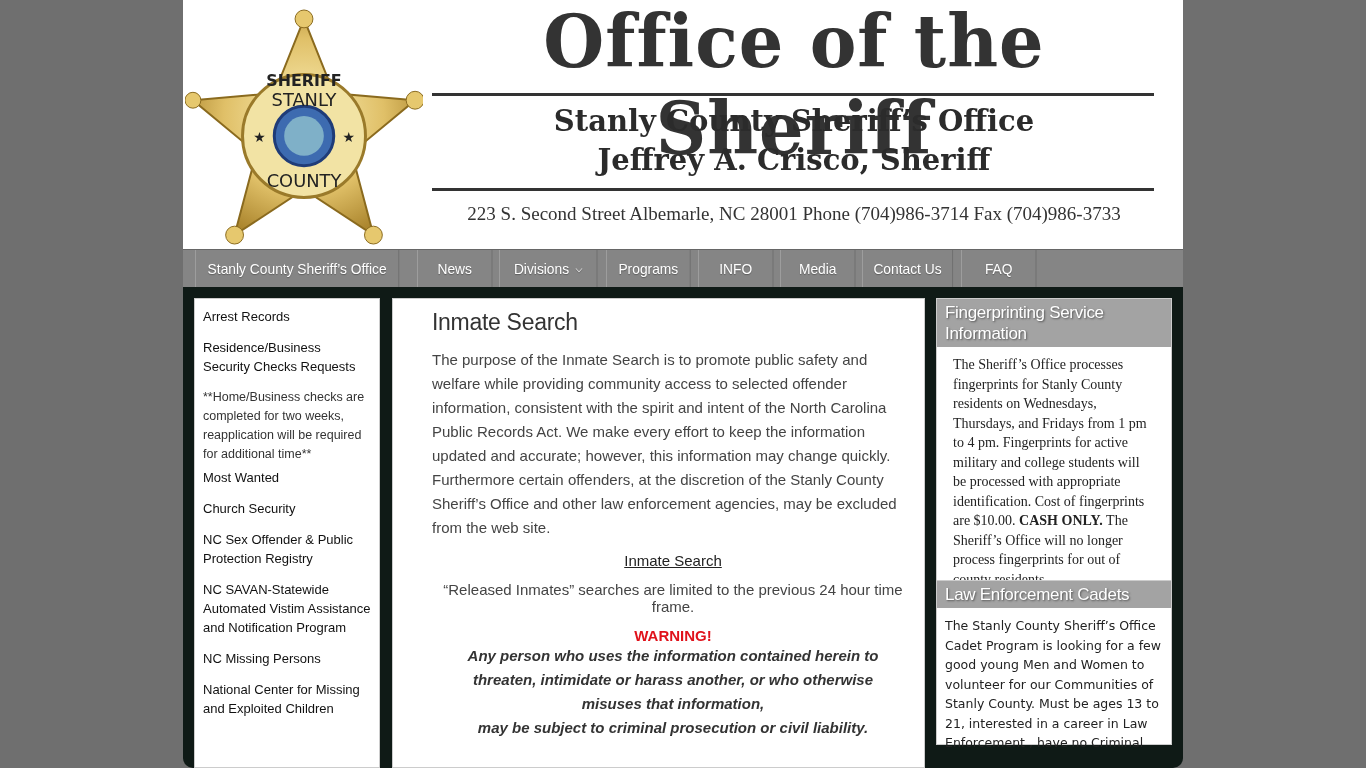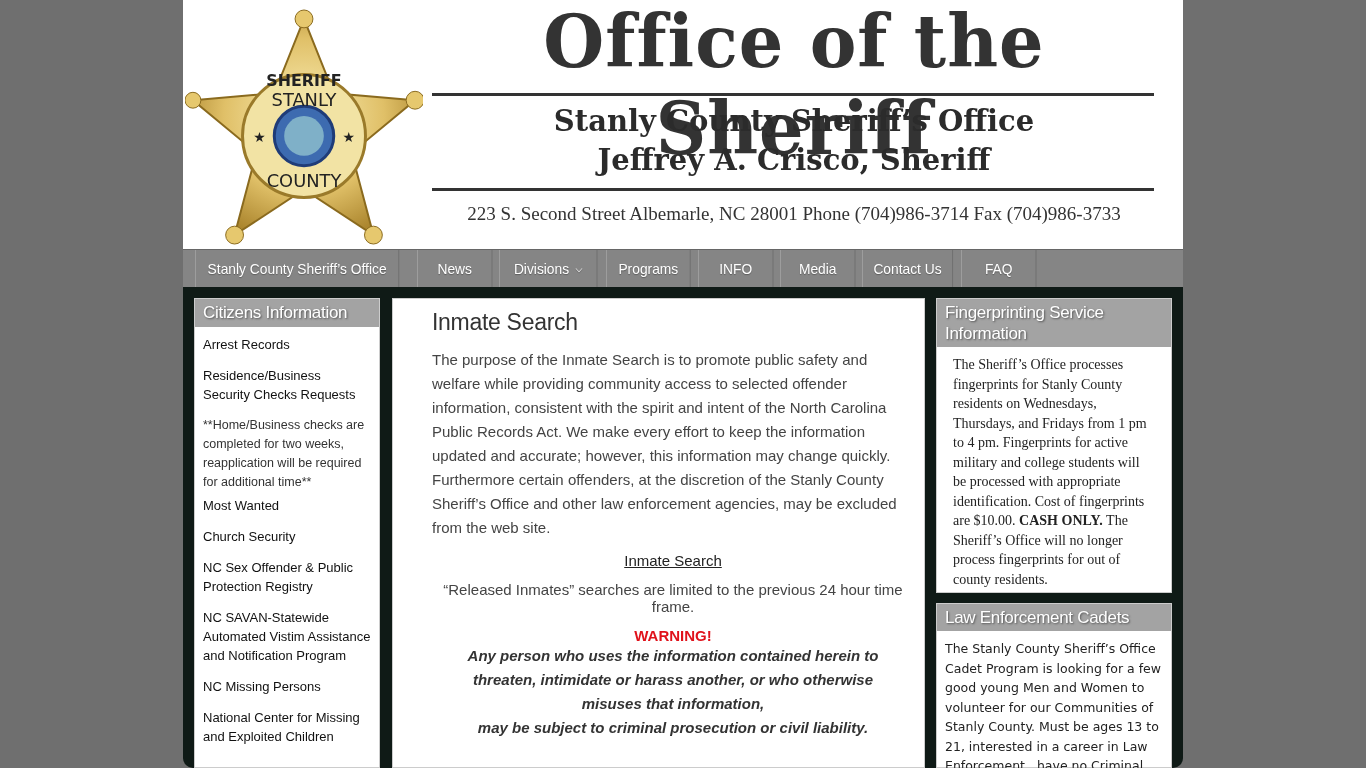--- a/index.html
+++ b/index.html
@@ -14,21 +14,21 @@
   .sub1 { position: absolute; left: 250px; top: 104px; width: 722px; text-align: center; font-family: "DejaVu Serif", serif; font-weight: bold; font-size: 29px; color: #2b2b2b; }
   .sub2 { position: absolute; left: 250px; top: 143px; width: 722px; text-align: center; font-family: "DejaVu Serif", serif; font-weight: bold; font-size: 29px; color: #2b2b2b; }
   .addr { position: absolute; left: 250px; top: 203px; width: 722px; text-align: center; font-family: "Liberation Serif", serif; font-size: 19px; color: #333; }
   .nav { position: absolute; left: 0; top: 250px; width: 1000px; height: 37px; background: #858585; display: flex; border-left: 12px solid #858585; }
   .nav-item { height: 37px; display: flex; align-items: center; justify-content: center; color: #fff; font-family: "Liberation Sans", sans-serif; font-size: 15px; border-left: 1px solid #a0a0a0; border-right: 1px solid #6e6e6e; text-shadow: 0 1px 1px rgba(0,0,0,.3); transform: scaleX(0.92); transform-origin: left; }
   .nav-item .chev { margin-left: 7px; font-size: 10px; }
   .col { position: absolute; top: 298px; background: #fff; border: 1px solid #ccc; }
   .left { left: 11px; width: 186px; height: 470px; }
   .main { left: 209px; width: 533px; height: 470px; padding-left: 29px; }
   .right1 { left: 753px; width: 236px; height: 295px; }
-  .right2 { left: 753px; top: 603px; width: 236px; height: 165px; }
+  .right2 { left: 753px; top: 580px; width: 236px; height: 165px; }
   .widget-title { background: #a3a3a3; color: #fff; font-size: 17px; padding: 3px 8px; text-shadow: 1px 1px 2px #555; line-height: 21px; letter-spacing: -0.3px; }
   .left .widget-title { height: 28px; }
   .left ul { list-style: none; padding: 8px 8px 0 8px; }
   .left li { font-size: 13px; color: #111; line-height: 19px; margin-bottom: 12px; }
   .left li.note { color: #333; font-size: 12.5px; margin-bottom: 4px; }
   .main h1 { font-family: "Liberation Sans", sans-serif; font-weight: normal; font-size: 23px; color: #333; padding: 10px 10px 0 10px; letter-spacing: -0.3px; }
   .main .subtitle { text-align: center; font-size: 15px; color: #444; margin-top: 18px; }
   .main .para { font-size: 15px; color: #444; line-height: 24px; padding: 0 10px; margin-top: 12px; }
   .main .link { text-align: center; margin-top: 12px; font-size: 15px; }
   .main .link a { color: #222; text-decoration: underline; }
@@ -96,21 +96,20 @@
       </div>
     <div class="nav-item" style="width:99px">
         <span>Contact Us</span>
       </div>
     <div class="nav-item" style="width:82px">
         <span>FAQ</span>
       </div>
   </nav>
 
   <aside class="col left">
-    <div class="widget-title">Citizens Information</div>
     <ul>
       <li>Arrest Records</li>
       <li>Residence/Business Security Checks Requests</li>
       <li class="note">**Home/Business checks are completed for two weeks, reapplication will be required for additional time**</li>
       <li>Most Wanted</li>
       <li>Church Security</li>
       <li>NC Sex Offender &amp; Public Protection Registry</li>
       <li>NC SAVAN-Statewide Automated Vistim Assistance and Notification Program</li>
       <li>NC Missing Persons</li>
       <li>National Center for Missing and Exploited Children</li>

